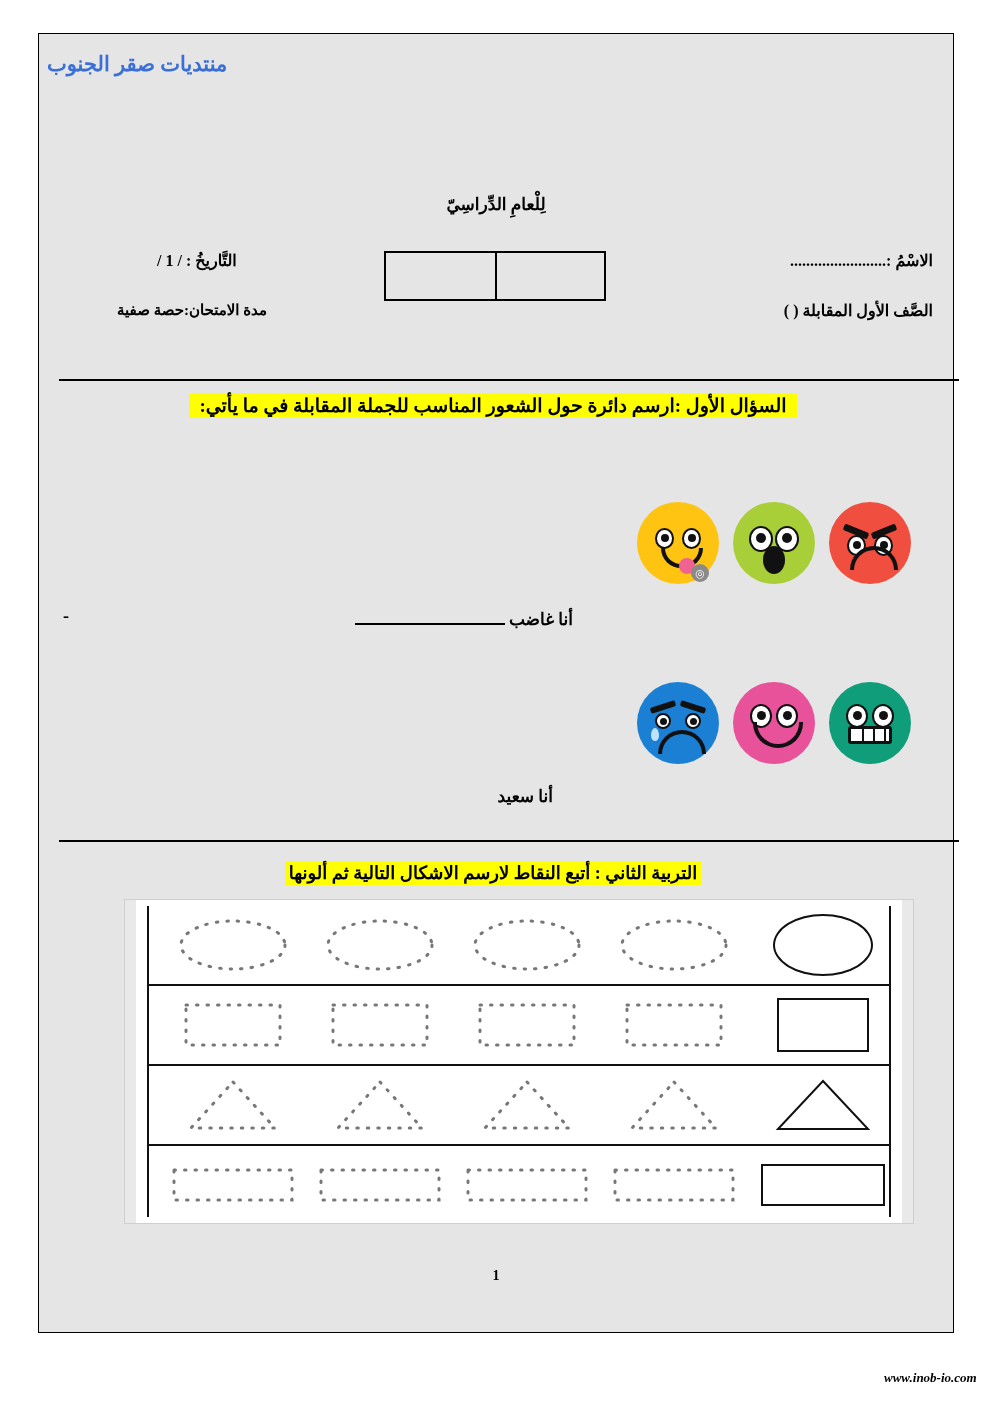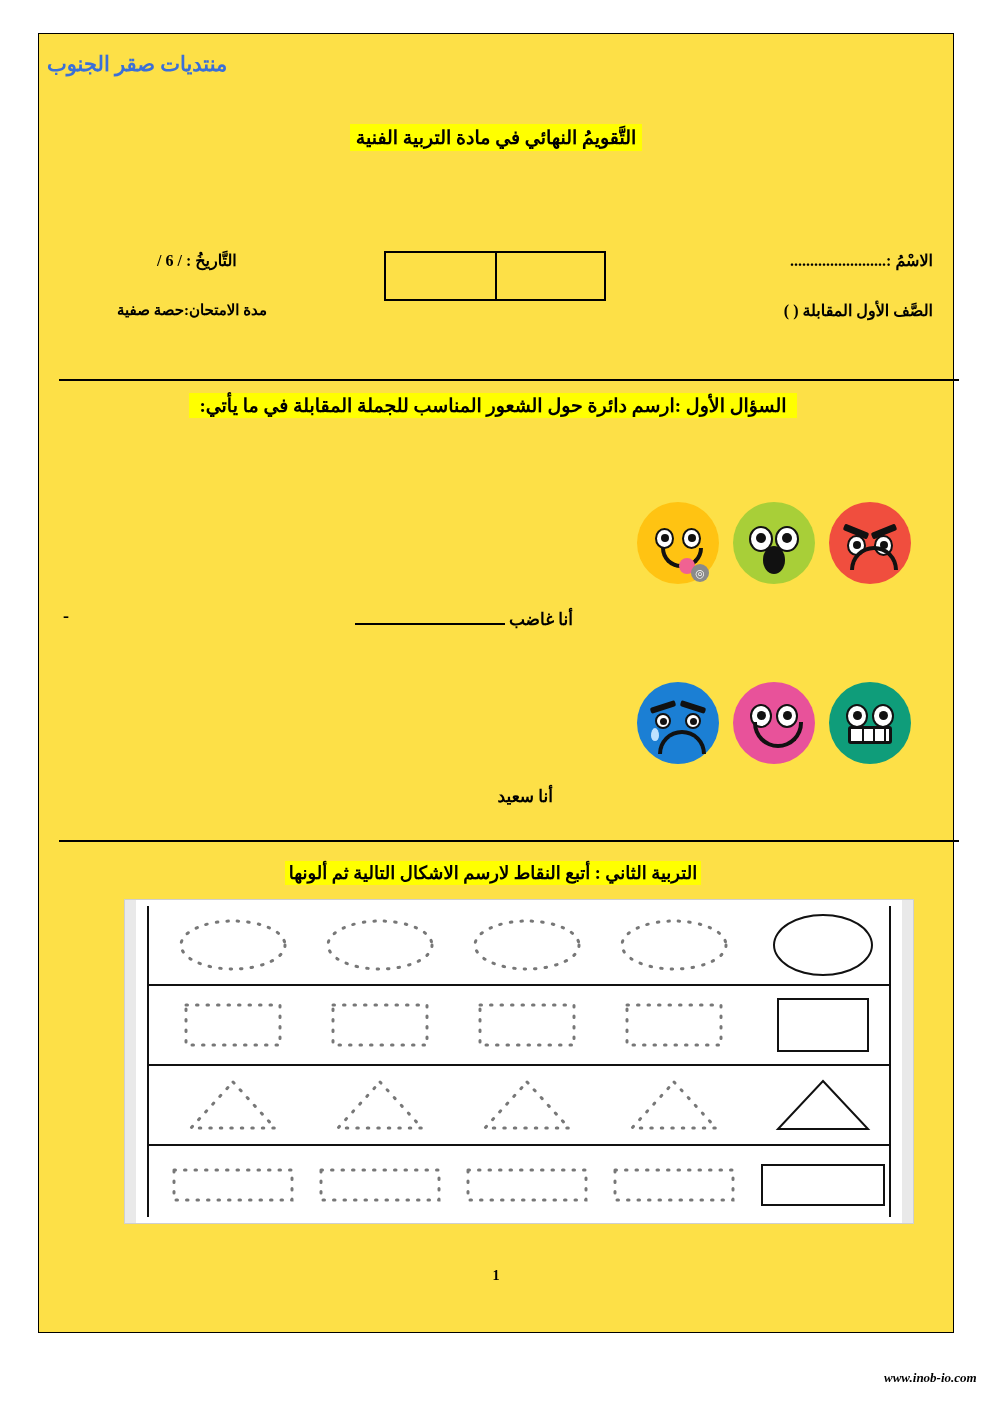--- a/index.html
+++ b/index.html
@@ -14,21 +14,21 @@
     position: relative;
     overflow: hidden;
   }
   .page {
     position: absolute;
     left: 38px;
     top: 33px;
     width: 916px;
     height: 1300px;
     border: 1px solid #000;
-    background: #fde047;
+    background: #e5e5e5;
     box-sizing: border-box;
   }
   .watermark-top {
     position: absolute;
     left: 8px;
     top: 18px;
     color: #3a6fd8;
     font-size: 21px;
     font-weight: bold;
     font-family: "Liberation Serif", serif;
@@ -363,29 +363,27 @@
     line-height: 18px;
   }
 </style>
 </head>
 <body>
 
 <div class="page">
 
   <div class="watermark-top">منتديات صقر الجنوب</div>
 
-  <div class="title-wrap">
-    <span class="main-title">التَّقويمُ النهائي في مادة التربية الفنية</span>
-  </div>
-
+
+  <div class="sub-title">لِلْعامِ الدِّراسِيّ</div>
 
   <div class="info">
     <div class="name-line">الاسْمُ :........................</div>
     <div class="grade-line">الصَّف الأول المقابلة (  )</div>
-    <div class="date-line">التَّاريخُ  :   / 6 /</div>
+    <div class="date-line">التَّاريخُ  :   / 1 /</div>
     <div class="duration-line">مدة الامتحان:حصة صفية</div>
     <div class="mark-box">
       <div class="divider"></div>
     </div>
   </div>
 
   <div class="hr-full" style="top:345px;"></div>
 
   <div class="q1-head">
     <span>السؤال الأول :ارسم دائرة حول الشعور المناسب للجملة المقابلة في ما يأتي:</span>

